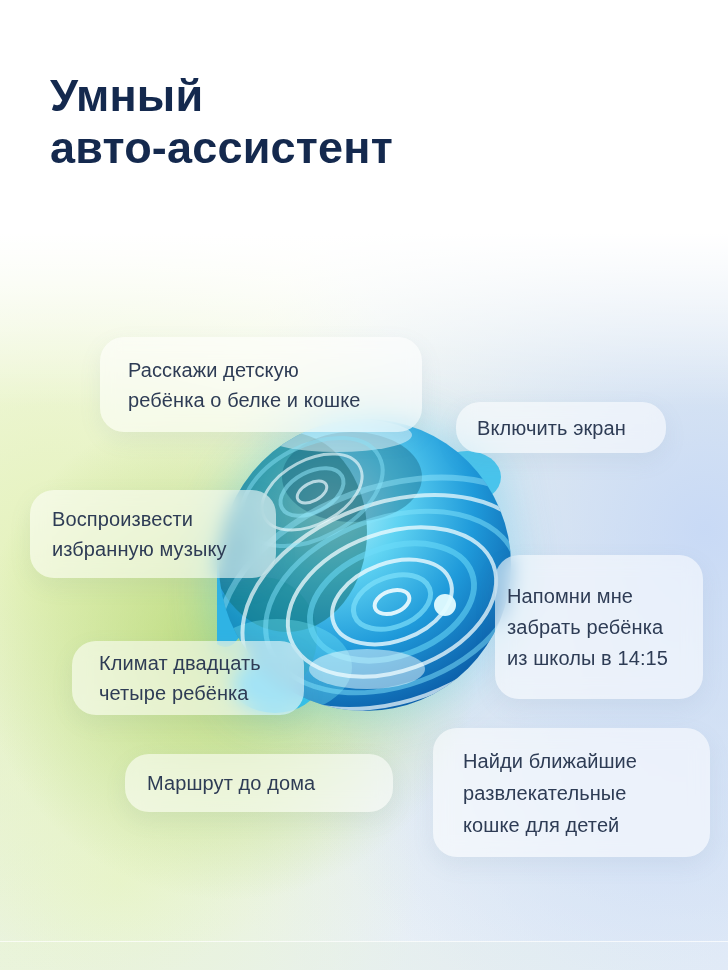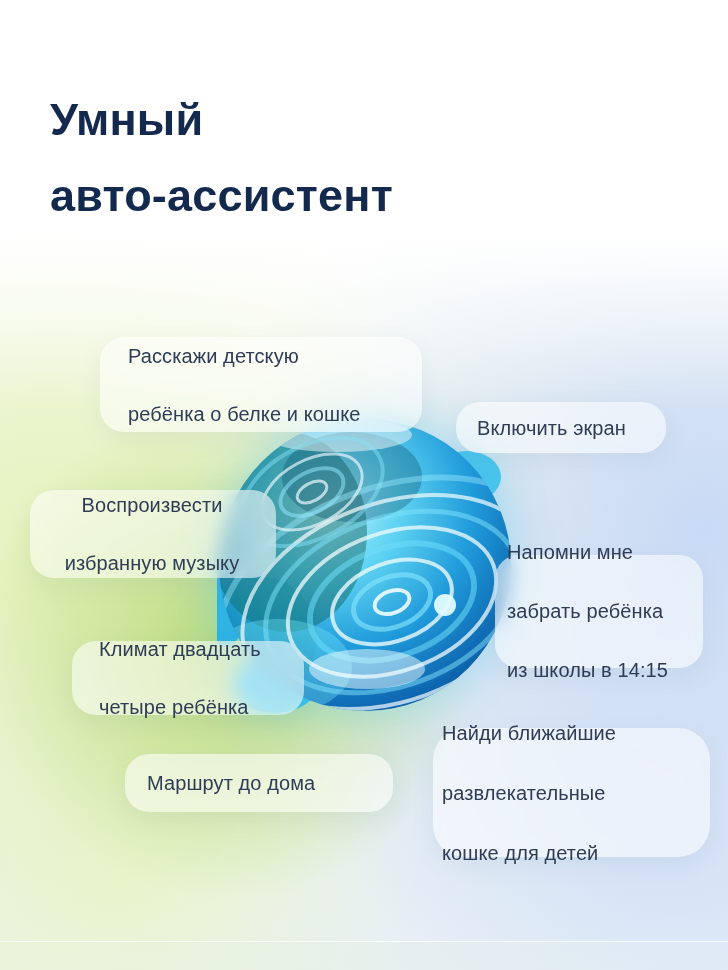--- a/index.html
+++ b/index.html
@@ -33,21 +33,20 @@
     font-size: 45px;
     font-weight: 700;
     line-height: 52px;
     letter-spacing: 1px;
   }
   .sub {
     font-size: 45px;
     font-weight: 700;
     line-height: 52px;
     letter-spacing: 0.2px;
-    margin-top: 24px;
   }
 
   
   .sphere-wrap {
     position: absolute;
     left: 217px;
     top: 417px;
     width: 296px;
     height: 296px;
     filter: drop-shadow(0 0 26px rgba(70,195,235,0.45));
@@ -63,29 +62,28 @@
     -webkit-backdrop-filter: blur(9px);
     color: #2e3c55;
     font-size: 20px;
     line-height: 30px;
     display: flex;
     flex-direction: column;
     justify-content: center;
     padding: 0 24px;
     box-sizing: border-box;
     letter-spacing: 0.1px;
-    gap: 28px;
   }
   .b1 { left: 100px; top: 337px; width: 322px; height: 95px; padding-left: 28px; }
   .b2 { left: 456px; top: 402px; width: 210px; height: 51px; padding-left: 21px; }
-  .b3 { left: 30px;  top: 490px; width: 246px; height: 88px; padding-left: 22px; align-items: center; }
-  .b4 { left: 495px; top: 555px; width: 208px; height: 113px; padding-left: 12px; line-height: 31px; }
+  .b3 { left: 30px;  top: 490px; width: 246px; height: 88px; padding-left: 22px; }
+  .b4 { left: 495px; top: 555px; width: 208px; height: 144px; padding-left: 12px; line-height: 31px; }
   .b5 { left: 72px;  top: 641px; width: 232px; height: 74px; padding-left: 27px; }
   .b6 { left: 125px; top: 754px; width: 268px; height: 58px; padding-left: 22px; }
-  .b7 { left: 433px; top: 728px; width: 277px; height: 129px; padding-left: 9px; line-height: 32px; border-radius: 32px; }
+  .b7 { left: 433px; top: 728px; width: 277px; height: 129px; padding-left: 30px; line-height: 32px; }
 
   .bottom-band {
     position: absolute;
     left: 0; top: 941px;
     width: 728px; height: 29px;
     background: linear-gradient(90deg, rgba(233,244,214,0.55), rgba(226,235,248,0.55));
     border-top: 1px solid rgba(255,255,255,0.7);
   }
 </style>
 </head>

